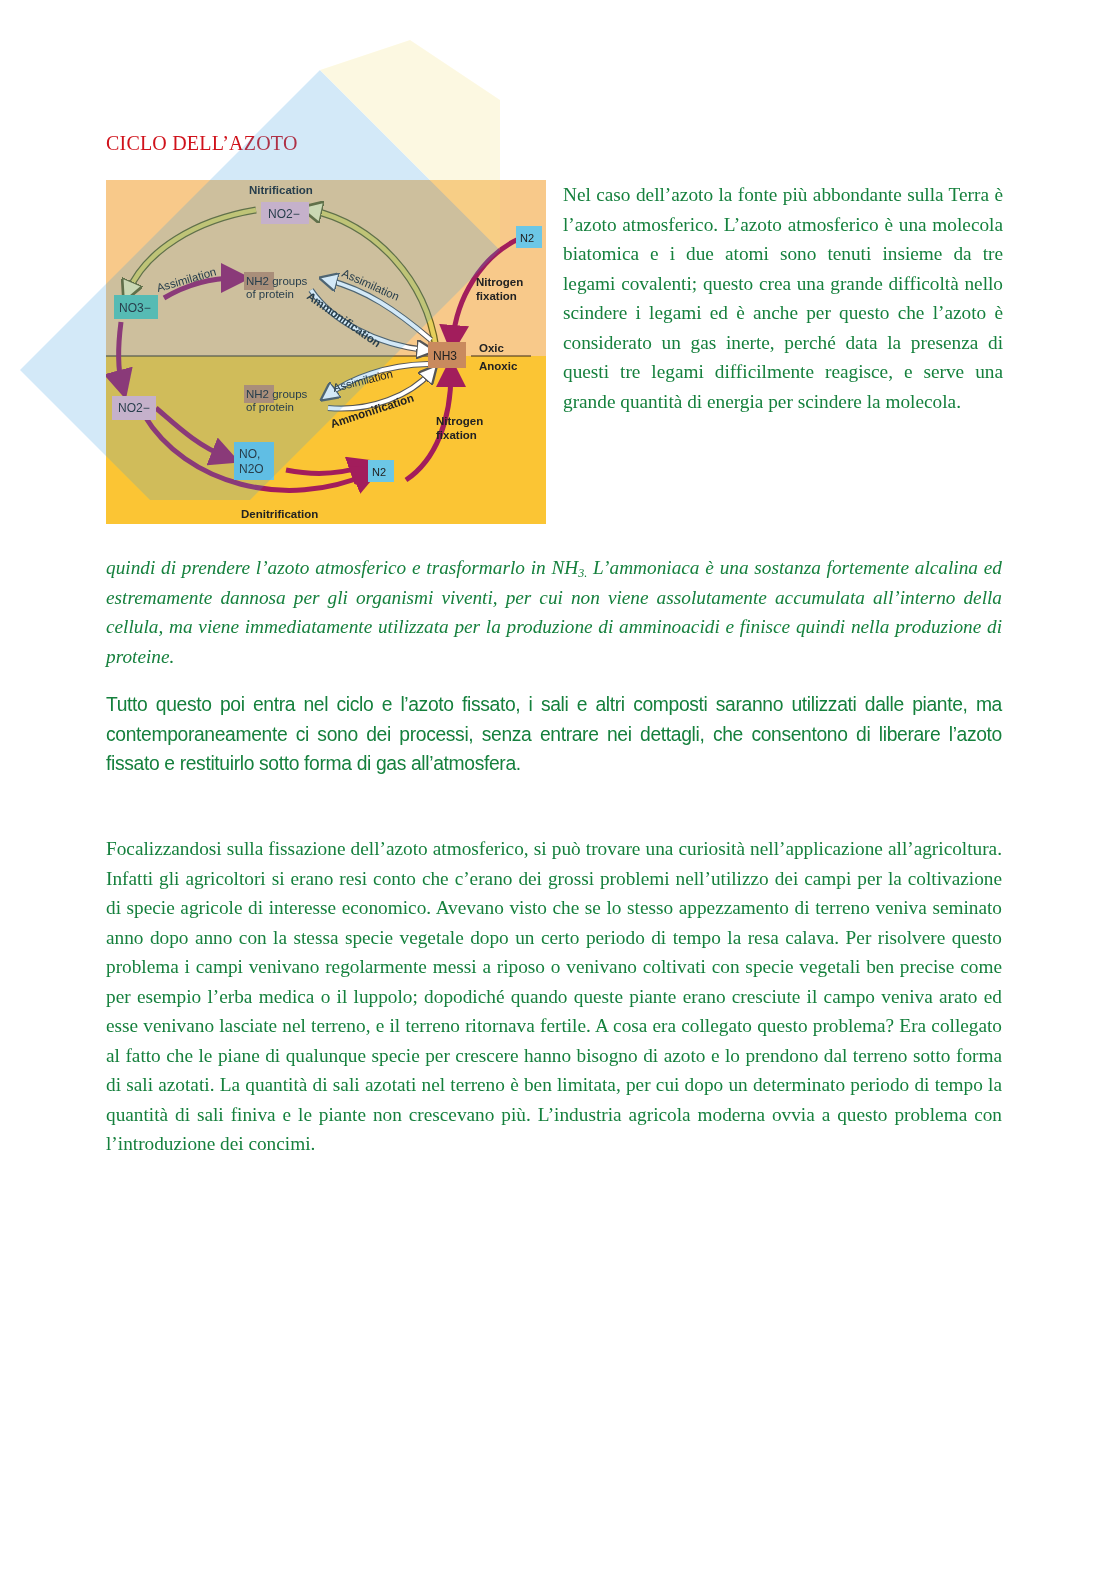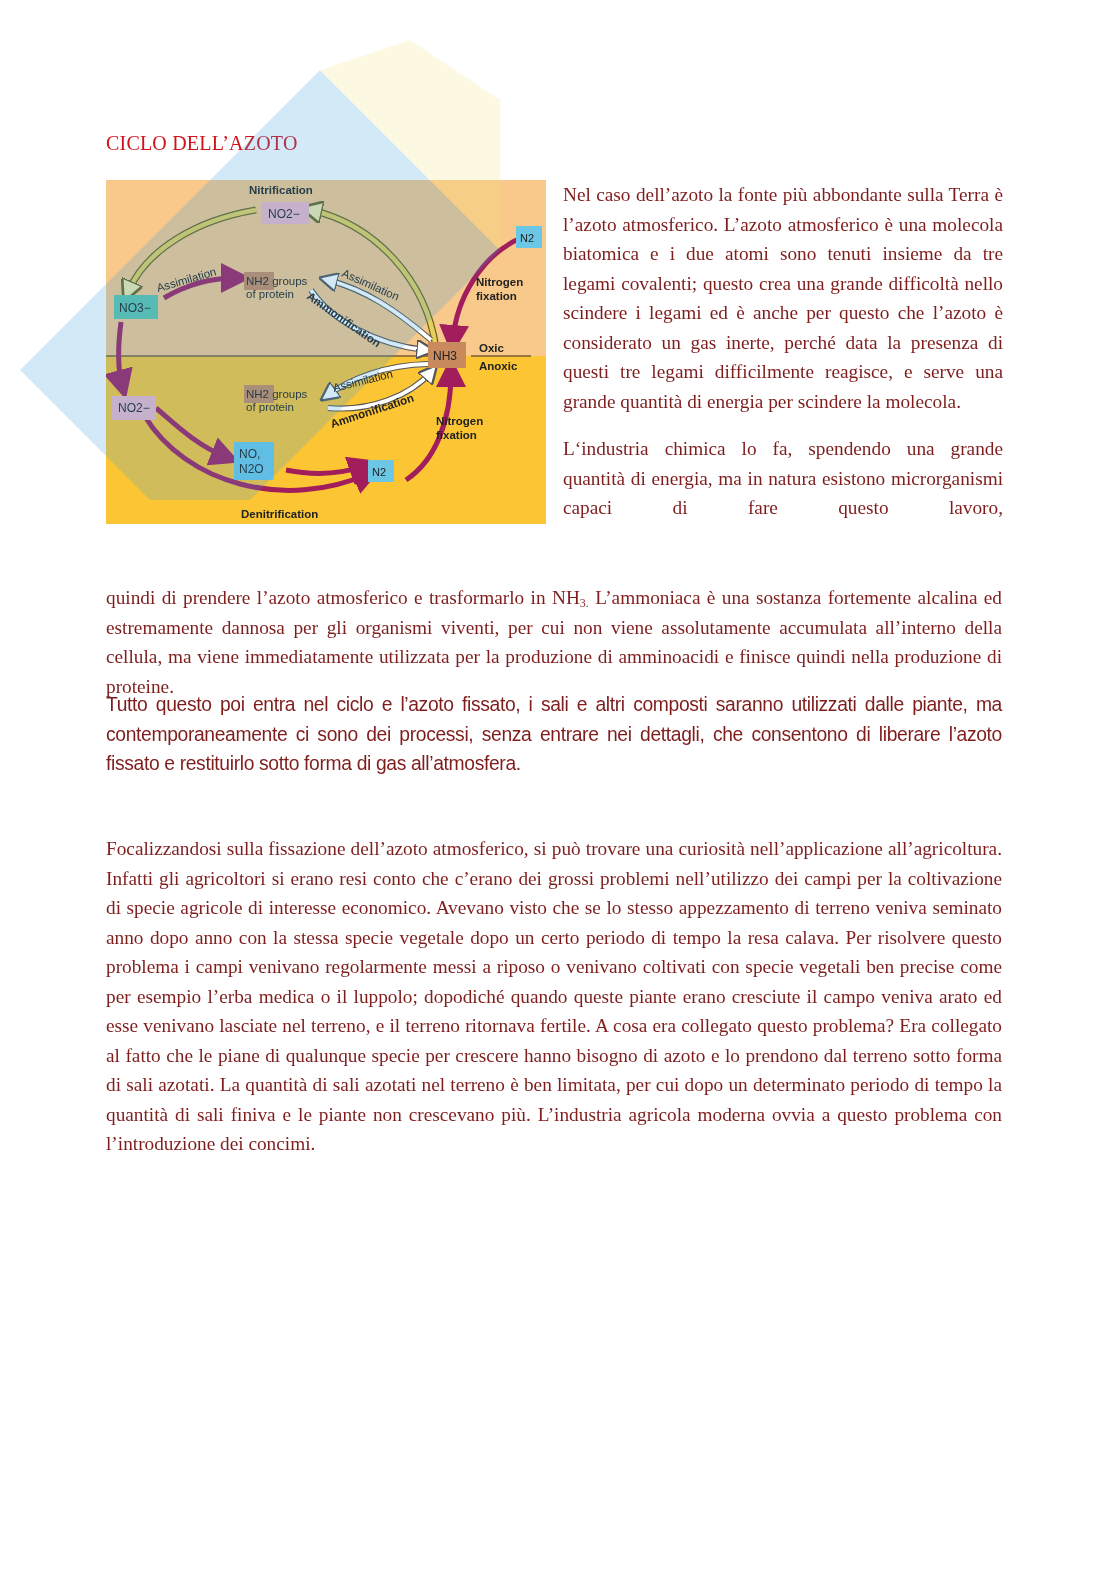--- a/index.html
+++ b/index.html
@@ -6,26 +6,26 @@
     body { width: 1116px; height: 1578px; position: relative; overflow: hidden; }
     .page { position: absolute; left: 0; top: 0; width: 1116px; height: 1576px; background: #fff; padding-left: 32px; }
     .watermark { position: absolute; left: 20px; top: 40px; width: 480px; height: 460px; pointer-events: none; z-index: 3; opacity: 0.22; }
     .title {
       position: absolute; left: 106px; top: 132px;
       font-family: "Liberation Serif", serif; font-size: 20px; color: #d0121b;
       letter-spacing: 0.2px; margin: 0; font-weight: normal;
     }
     .figure { position: absolute; left: 106px; top: 180px; width: 440px; height: 344px; z-index: 1; }
     .text {
-      font-family: "Liberation Serif", serif; font-size: 19.3px; line-height: 29.5px; color: #7f1d1d;
+      font-family: "Liberation Serif", serif; font-size: 19.3px; line-height: 29.5px; color: #15803d;
       text-align: justify; margin: 0;
     }
     .col-right { position: absolute; left: 563px; top: 180px; width: 440px; }
     .wide { position: absolute; left: 106px; width: 896px; }
-    .p-cont { top: 583px; }
+    .p-cont { top: 553px; font-style: italic; }
     .p3 { top: 690px; }
     .p4 { top: 834px; }
     .p3 .text { font-family: Liberation Sans, sans-serif; letter-spacing: -0.35px; }
     .gap { height: 18px; }
     sub { font-size: 12px; vertical-align: -3px; line-height: 0; }
     .svgtxt { font-family: "Liberation Sans", sans-serif; }
   </style>
 </head>
 <body>
 
@@ -115,21 +115,20 @@
       <text x="133" y="278" font-size="12">NO,</text>
       <text x="133" y="293" font-size="12">N2O</text>
       <text x="266" y="296" font-size="11">N2</text>
       <text x="135" y="338" font-weight="bold" font-size="11.5">Denitrification</text>
     </g>
   </svg>
 
   <div class="col-right">
     <p class="text">Nel caso dell’azoto la fonte più abbondante sulla Terra è l’azoto atmosferico. L’azoto atmosferico è una molecola biatomica e i due atomi sono tenuti insieme da tre legami covalenti; questo crea una grande difficoltà nello scindere i legami ed è anche per questo che l’azoto è considerato un gas inerte, perché data la presenza di questi tre legami difficilmente reagisce, e serve una grande quantità di energia per scindere la molecola.</p>
     <div class="gap"></div>
-    <p class="text" style="text-align-last: justify;">L‘industria chimica lo fa, spendendo una grande quantità di energia, ma in natura esistono microrganismi capaci di fare questo lavoro,</p>
   </div>
 
   <div class="wide p-cont">
     <p class="text"><span>quindi di prendere l’azoto atmosferico e trasformarlo in NH</span><sub>3.</sub><span> L’ammoniaca è una sostanza fortemente alcalina ed estremamente dannosa per gli organismi viventi, per cui non viene assolutamente accumulata all’interno della cellula, ma viene immediatamente utilizzata per la produzione di amminoacidi e finisce quindi nella produzione di proteine.</span></p>
   </div>
 
   <div class="wide p3">
     <p class="text">Tutto questo poi entra nel ciclo e l’azoto fissato, i sali e altri composti saranno utilizzati dalle piante, ma contemporaneamente ci sono dei processi, senza entrare nei dettagli, che consentono di liberare l’azoto fissato e restituirlo sotto forma di gas all’atmosfera.</p>
   </div>
 

